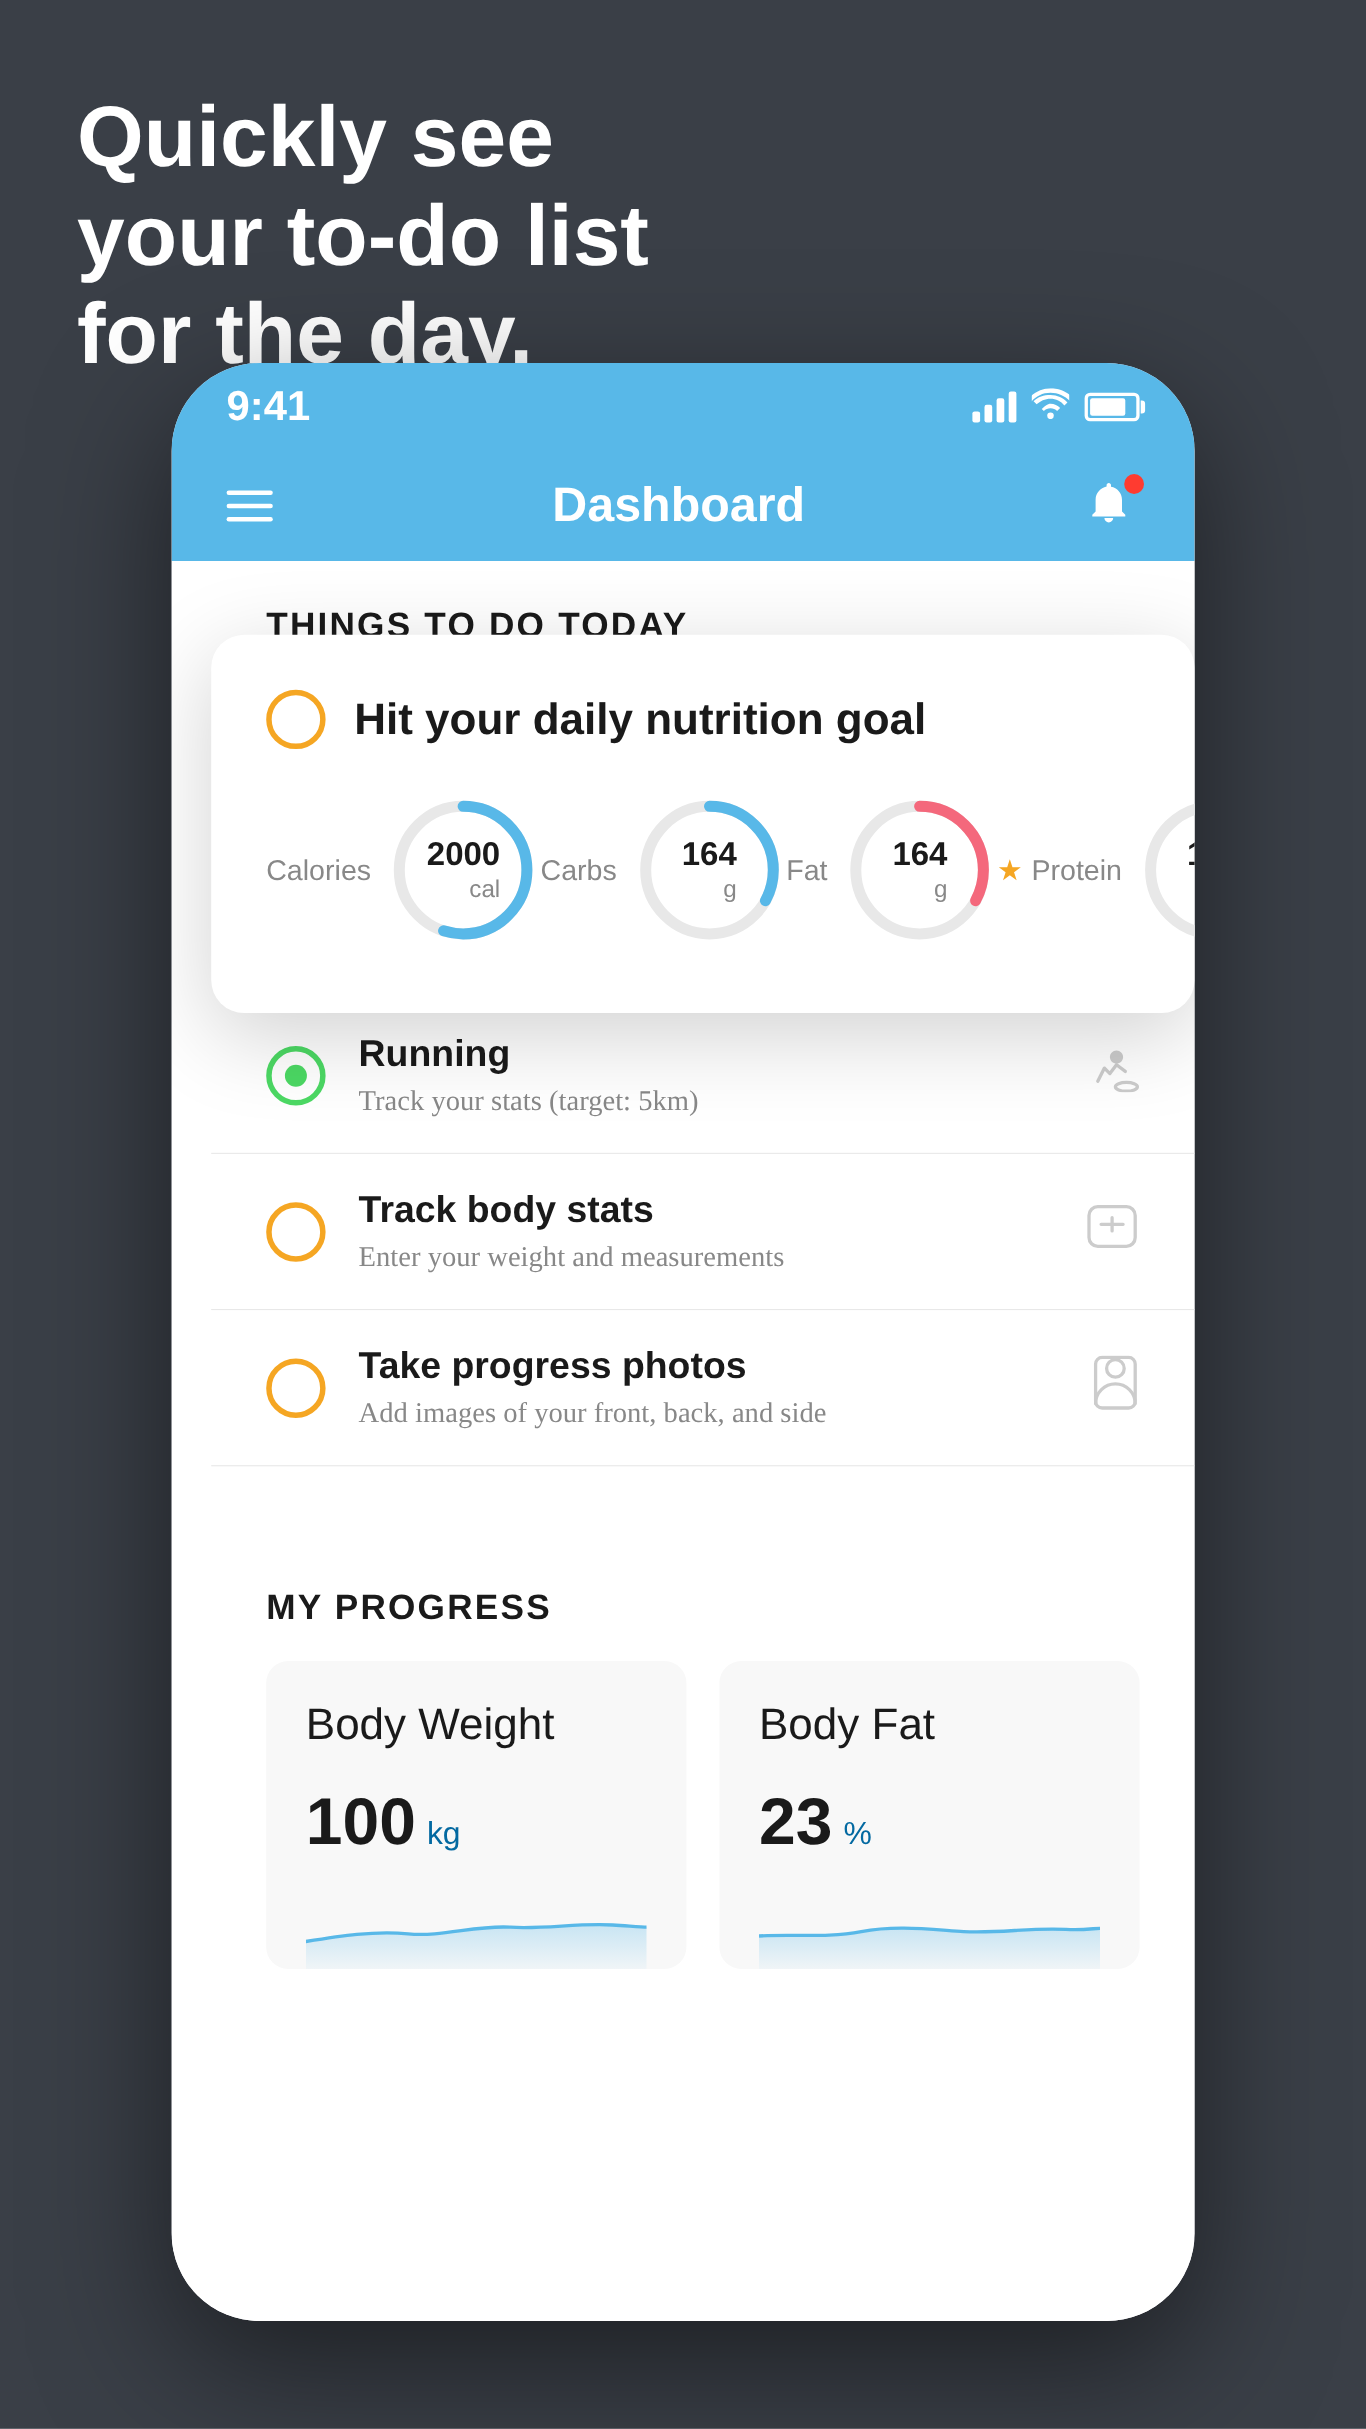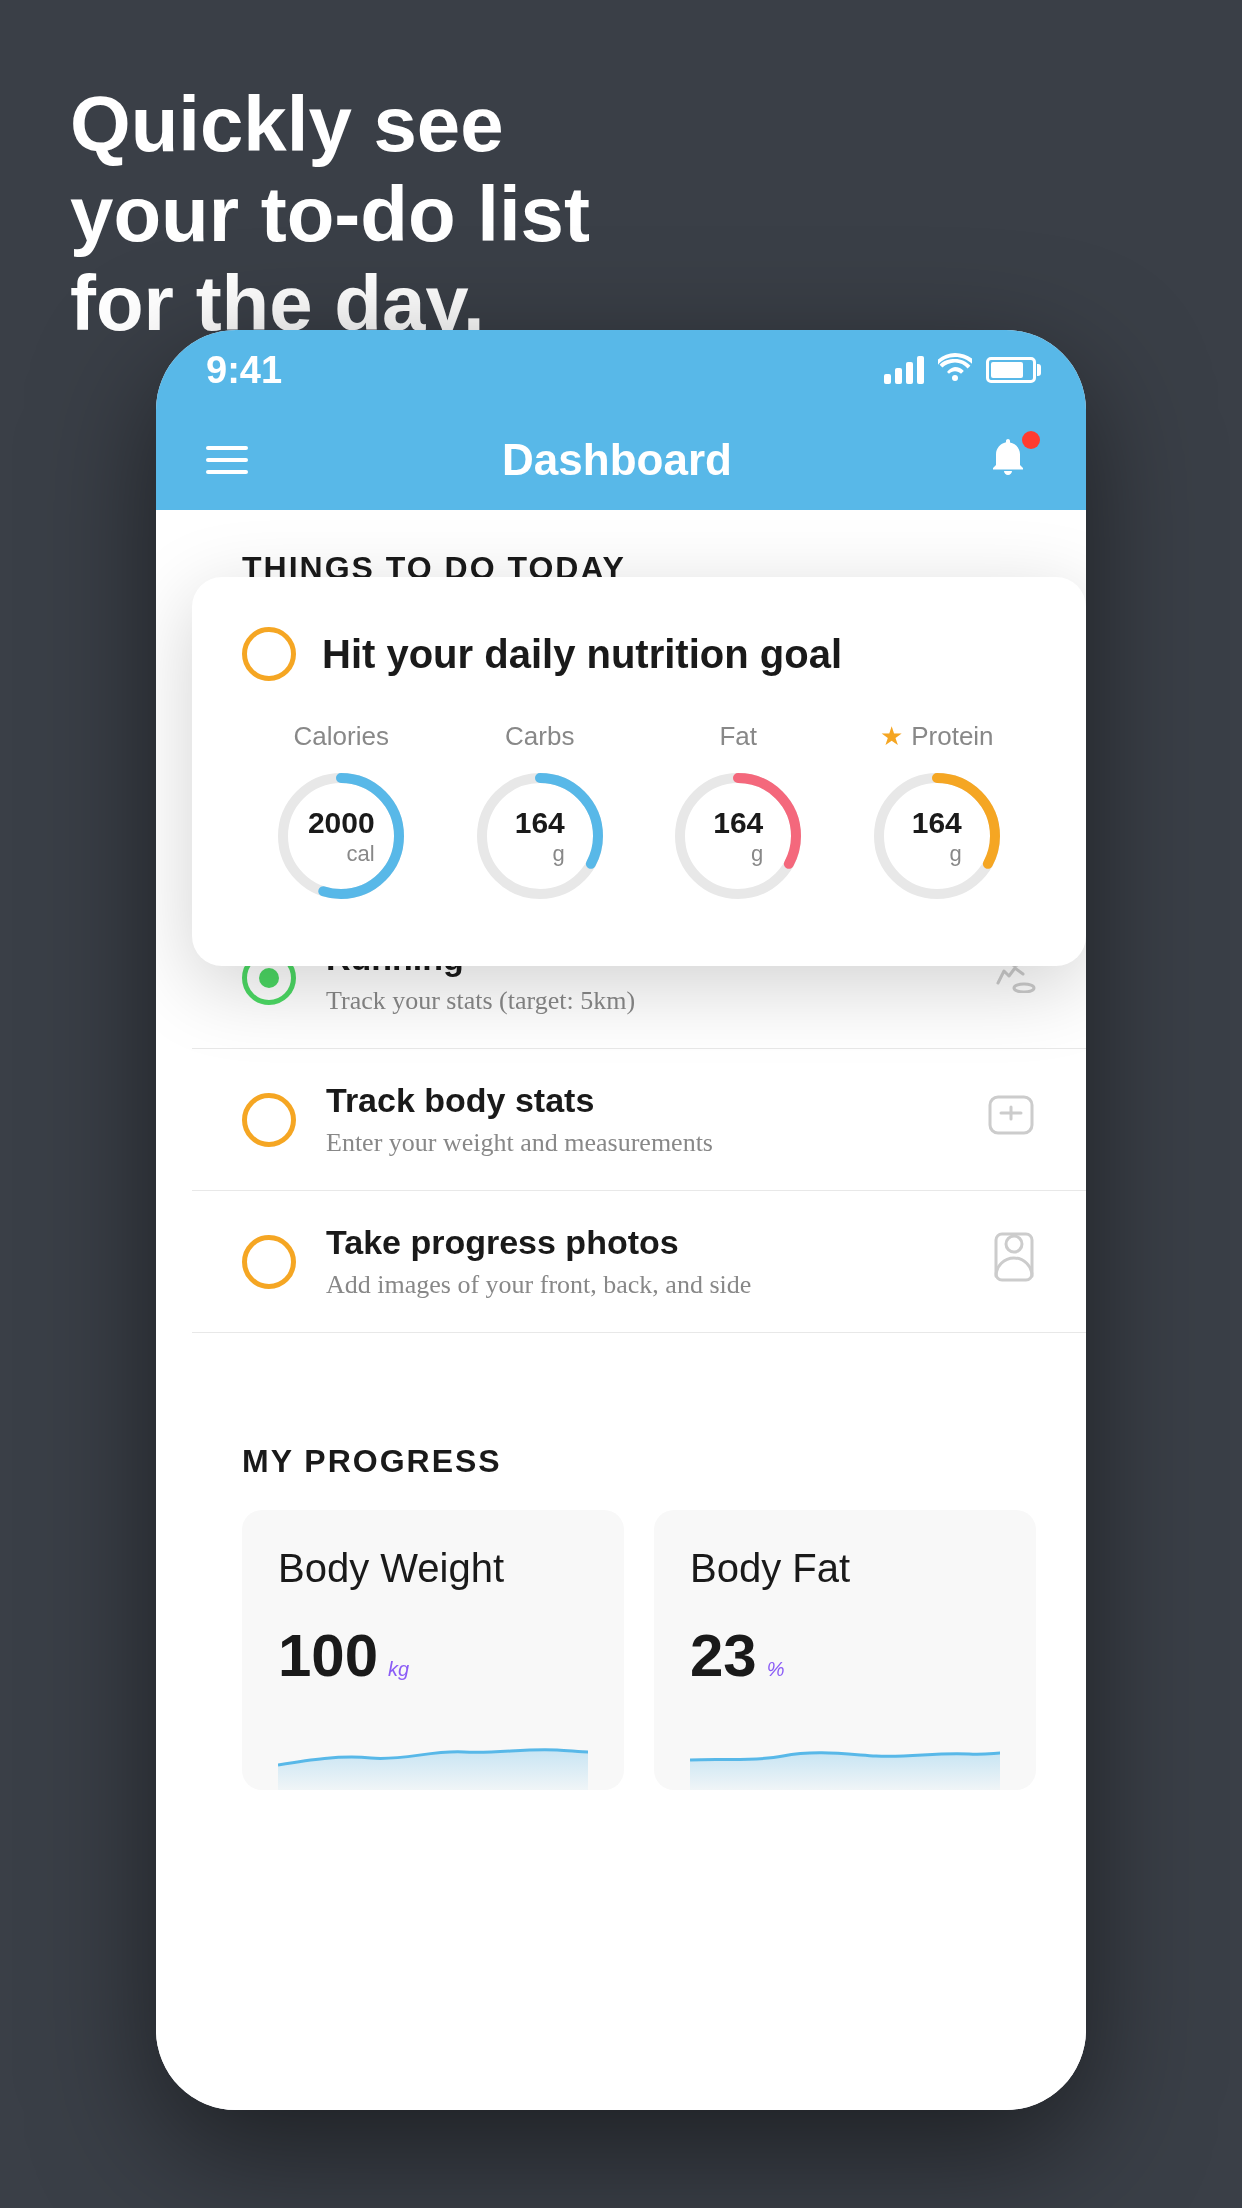--- a/index.html
+++ b/index.html
@@ -203,21 +203,21 @@
       color: #1a1a1a;
     }
 
     .nutrition-circles {
       display: flex;
       justify-content: space-around;
       align-items: flex-start;
     }
     .nutrition-item {
       display: flex;
-      flex-direction: column;
+      flex-direction: row;
       align-items: center;
       gap: 14px;
     }
     .nutrition-label {
       font-size: 26px;
       color: #888;
       text-align: center;
     }
     .nutrition-label.starred {
       display: flex;
@@ -347,23 +347,22 @@
       align-items: baseline;
       gap: 10px;
       margin-bottom: 30px;
     }
     .progress-value {
       font-size: 60px;
       font-weight: 700;
       color: #1a1a1a;
     }
     .progress-unit {
-      font-size: 20px;
-      color: #8b5cf6;
-      font-style: italic;
+      font-size: 29px;
+      color: #0369a1;
     }
 
     
     .mini-chart {
       width: 100%;
       height: 70px;
       overflow: hidden;
     }
     .mini-chart svg {
       width: 100%;

